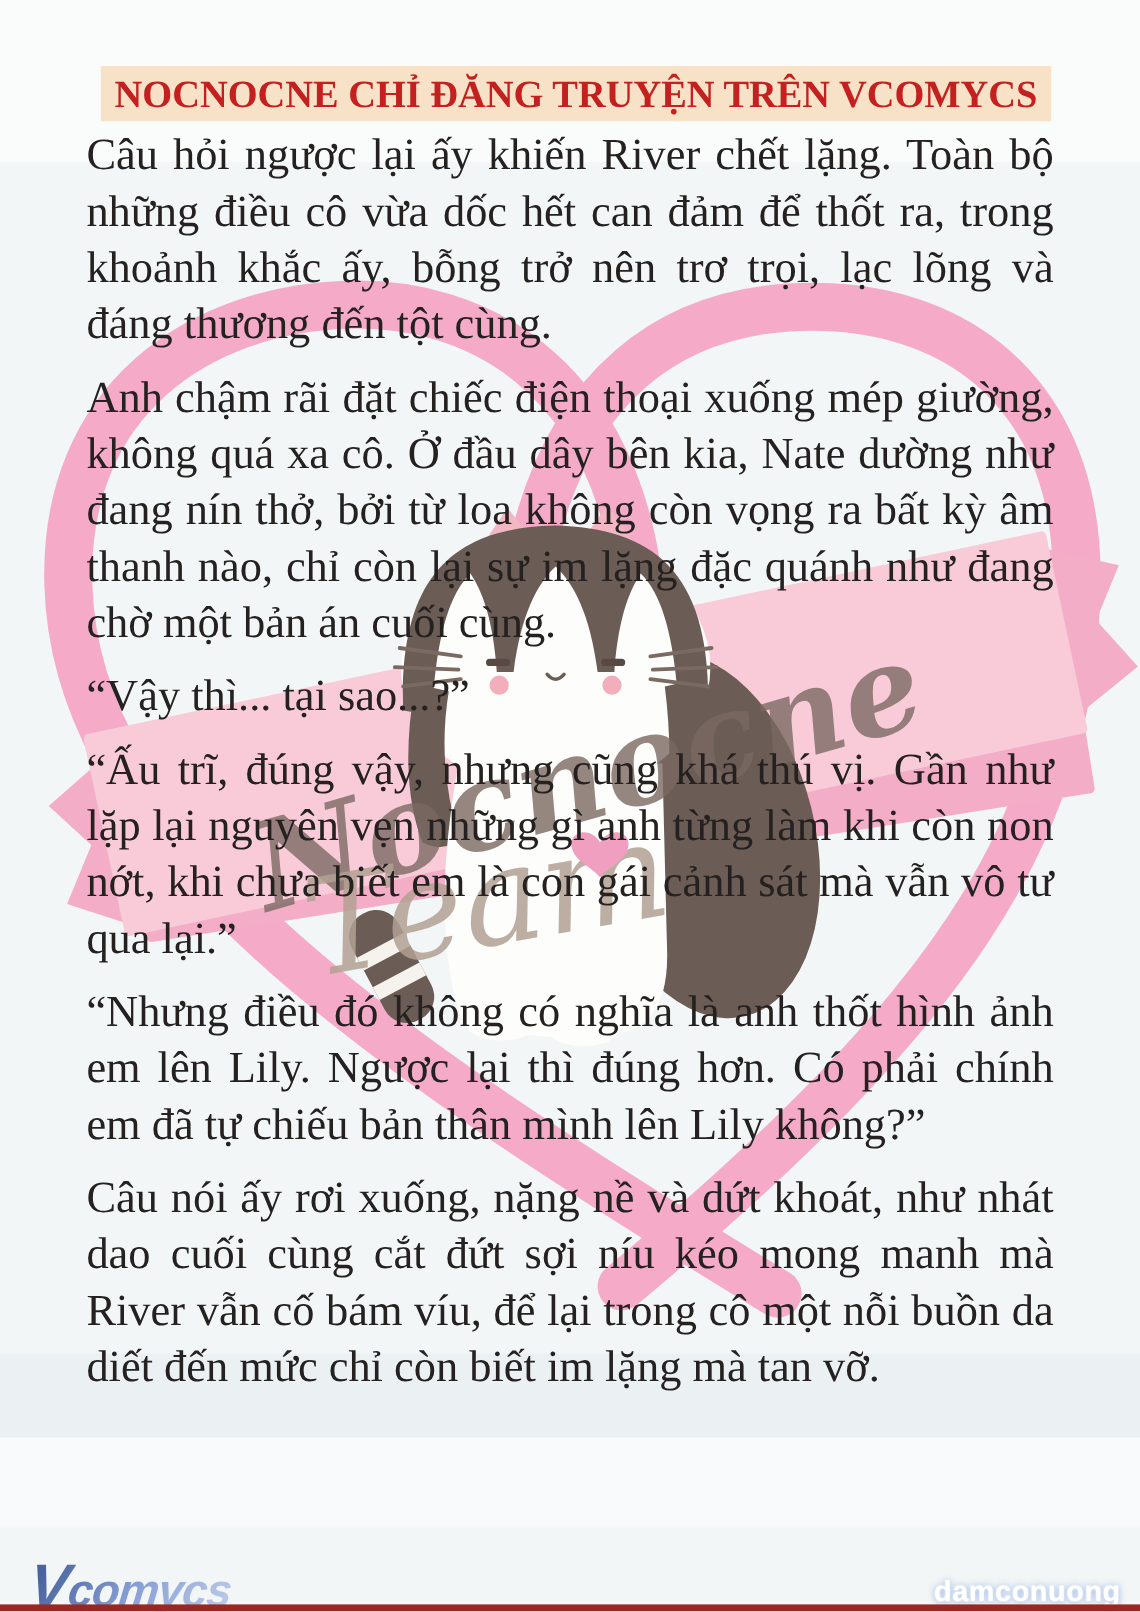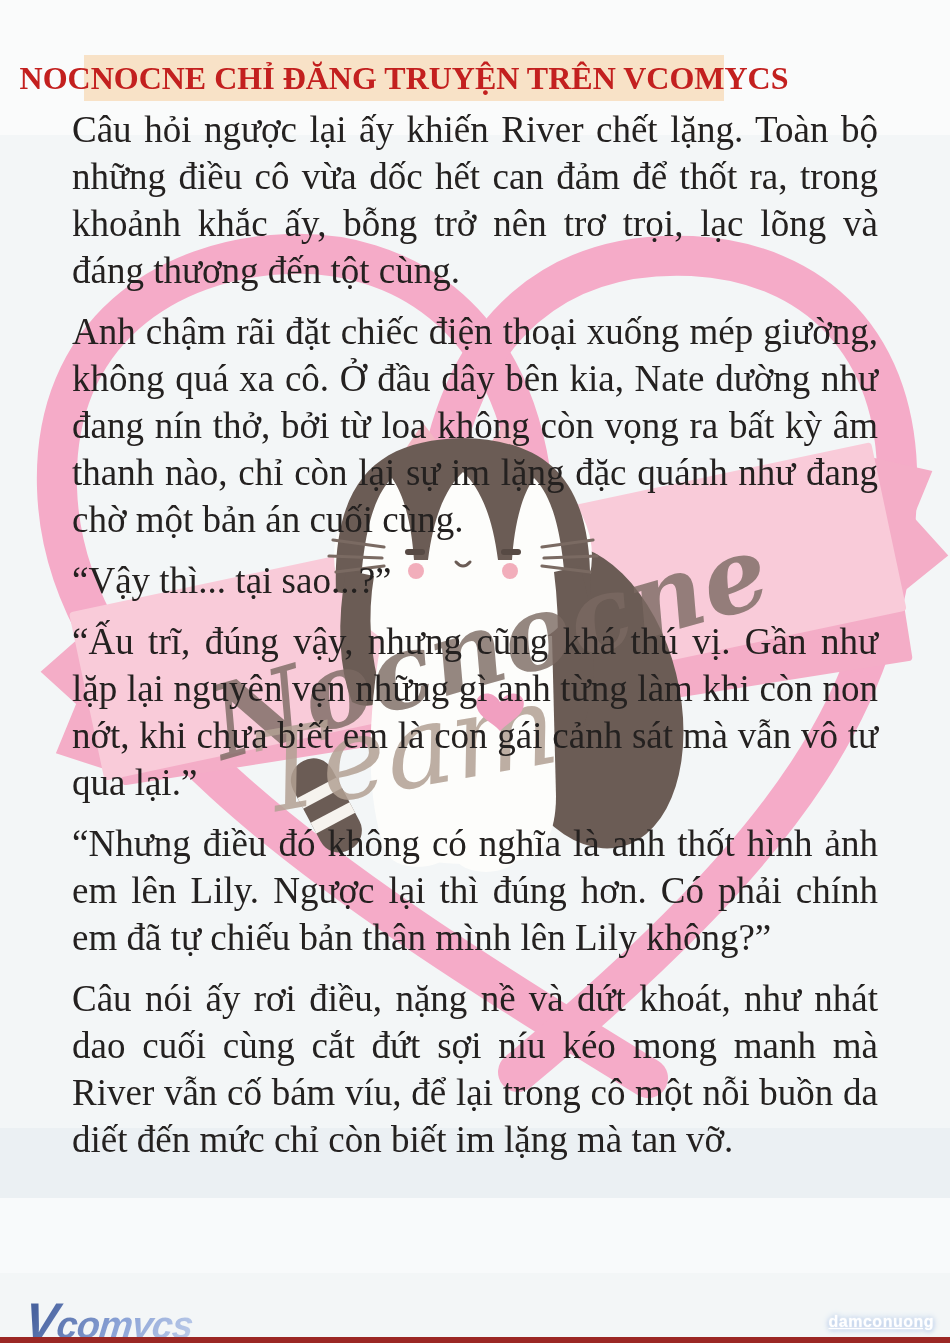--- a/index.html
+++ b/index.html
@@ -18,21 +18,21 @@
     font-family:"DejaVu Serif","Liberation Serif",serif;
     font-weight:bold;font-style:italic;letter-spacing:1px;
     fill:var(--wm-text,#7a6961);fill-opacity:.8;
   }
   .wm-team{
     font-family:"DejaVu Serif","Liberation Serif",serif;
     font-style:italic;fill:var(--wm-team,#b2a093);fill-opacity:.85;
   }
 
   #header-band{
-    position:absolute;left:84px;top:55px;width:640px;height:46px;z-index:2;
+    position:absolute;left:84px;top:55px;width:792px;height:46px;z-index:2;
     background:var(--header-bg,#f8e2c7);
     display:flex;align-items:center;justify-content:center;
   }
   #header-title{
     font-weight:bold;font-size:32px;line-height:46px;white-space:nowrap;
     color:var(--header-red,#c3201f);letter-spacing:0px;
   }
 
   #body-text{
     position:absolute;left:72px;top:106px;width:806px;z-index:2;
@@ -47,23 +47,22 @@
     font-style:italic;font-weight:bold;font-size:38px;letter-spacing:-1px;
     background:linear-gradient(120deg,#49639f 10%,#8aa2d6 55%,#b9c9e8 95%);
     -webkit-background-clip:text;background-clip:text;color:transparent;
     transform:skewX(-6deg);
   }
   #footer-logo .logo-v{font-size:50px;}
 
   #footer-credit{
     position:absolute;right:16px;top:1313px;z-index:2;
     font-family:"Liberation Sans","DejaVu Sans",sans-serif;
-    font-weight:bold;font-size:16px;letter-spacing:.5px;color:#ffffff;
+    font-weight:bold;font-size:24px;letter-spacing:.5px;color:#ffffff;
     text-shadow:0 0 2px #fff,0 0 7px var(--credit-glow,#a9c2e6),0 1px 4px var(--credit-glow,#a9c2e6);
-    text-decoration:underline;
   }
 
   #bottom-bar{
     position:absolute;left:0;bottom:0;width:100%;height:6px;z-index:3;
     background:var(--bottom-bar,#9b2724);
   }
 </style>
 </head>
 <body>
 
@@ -145,21 +144,21 @@
   <div id="header-band">
     <span id="header-title">NOCNOCNE CHỈ ĐĂNG TRUYỆN TRÊN VCOMYCS</span>
   </div>
 
   <div id="body-text">
     <p>Câu hỏi ngược lại ấy khiến River chết lặng. Toàn bộ những điều cô vừa dốc hết can đảm để thốt ra, trong khoảnh khắc ấy, bỗng trở nên trơ trọi, lạc lõng và đáng thương đến tột cùng.</p>
     <p>Anh chậm rãi đặt chiếc điện thoại xuống mép giường, không quá xa cô. Ở đầu dây bên kia, Nate dường như đang nín thở, bởi từ loa không còn vọng ra bất kỳ âm thanh nào, chỉ còn lại sự im lặng đặc quánh như đang chờ một bản án cuối cùng.</p>
     <p>“Vậy thì... tại sao...?”</p>
     <p>“Ấu trĩ, đúng vậy, nhưng cũng khá thú vị. Gần như lặp lại nguyên vẹn những gì anh từng làm khi còn non nớt, khi chưa biết em là con gái cảnh sát mà vẫn vô tư qua lại.”</p>
     <p>“Nhưng điều đó không có nghĩa là anh thốt hình ảnh em lên Lily. Ngược lại thì đúng hơn. Có phải chính em đã tự chiếu bản thân mình lên Lily không?”</p>
-    <p>Câu nói ấy rơi điều, nặng nề và dứt khoát, như nhát dao cuối cùng cắt đứt sợi níu kéo mong manh mà River vẫn cố bám víu, để lại trong cô một nỗi buồn da diết đến mức chỉ còn biết im lặng mà tan vỡ.</p>
+    <p>Câu nói ấy rơi xuống, nặng nề và dứt khoát, như nhát dao cuối cùng cắt đứt sợi níu kéo mong manh mà River vẫn cố bám víu, để lại trong cô một nỗi buồn da diết đến mức chỉ còn biết im lặng mà tan vỡ.</p>
   </div>
 
   <div id="footer-logo"><span class="logo-v">V</span><span>comycs</span></div>
 
   <div id="footer-credit">damconuong</div>
 
   <div id="bottom-bar"></div>
 
 </div>
 

